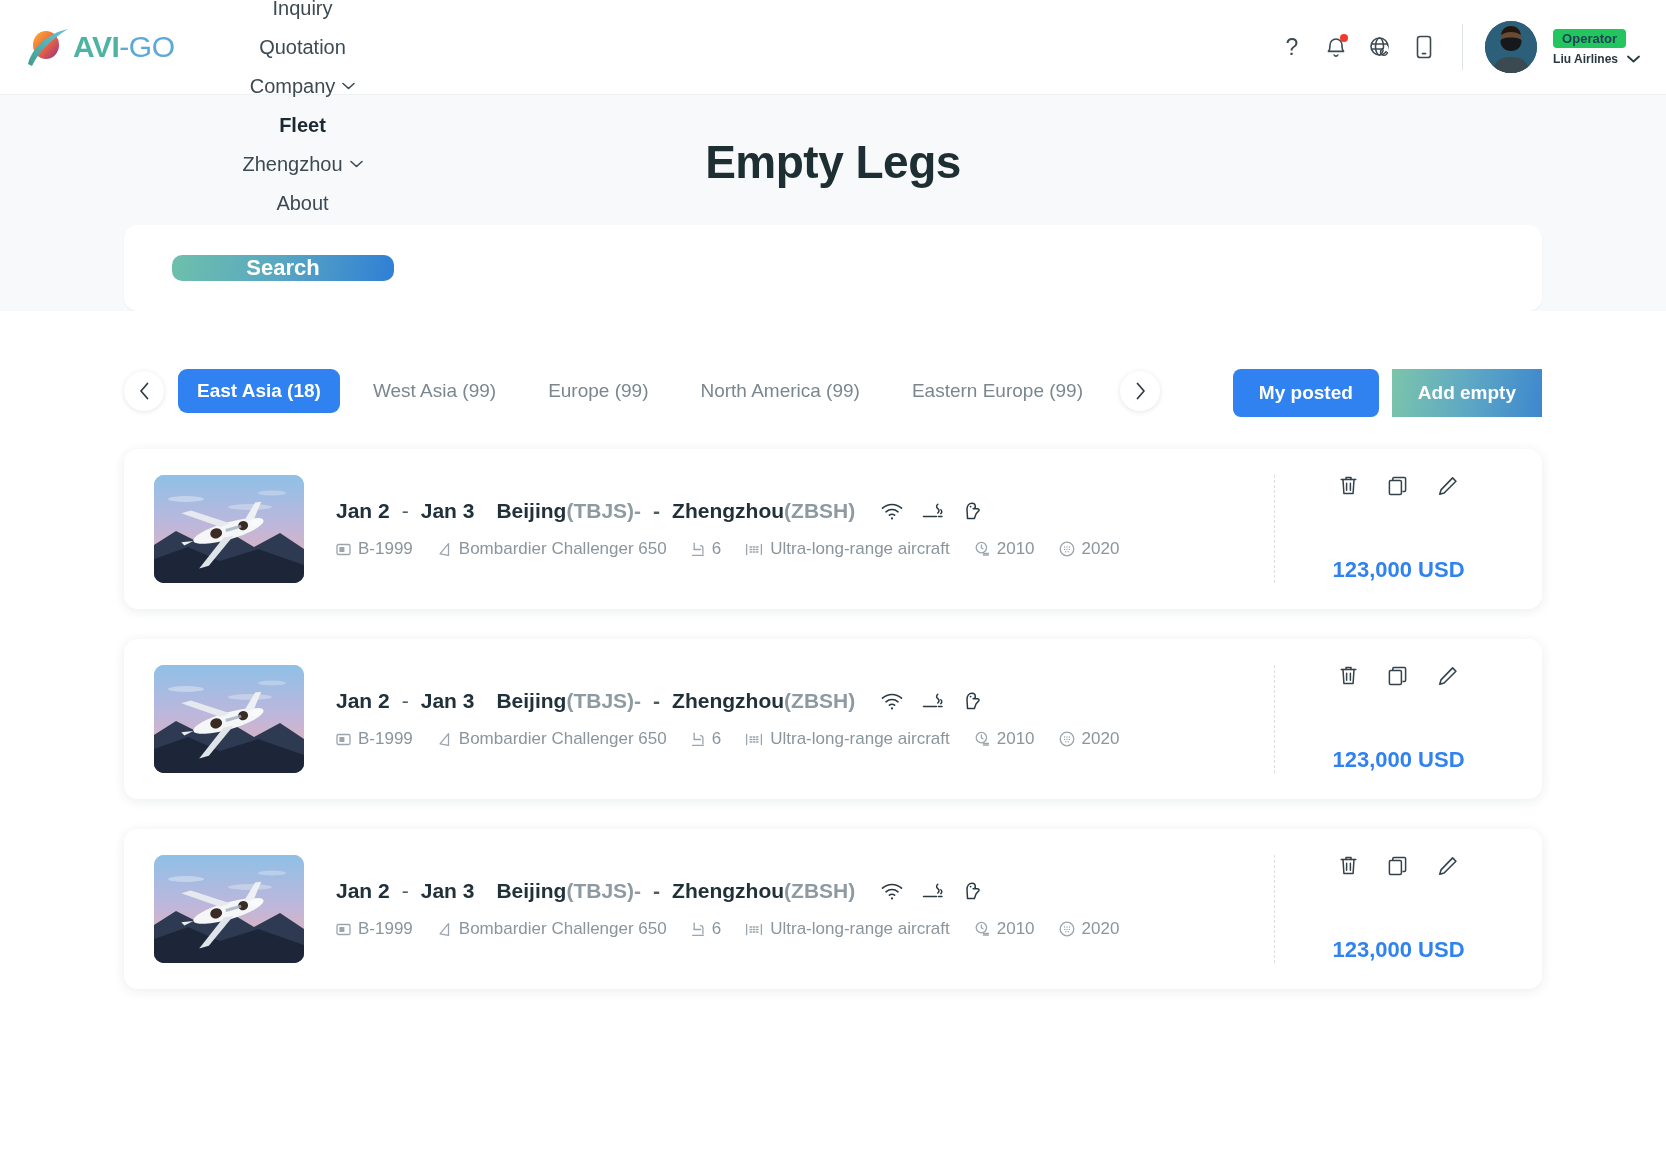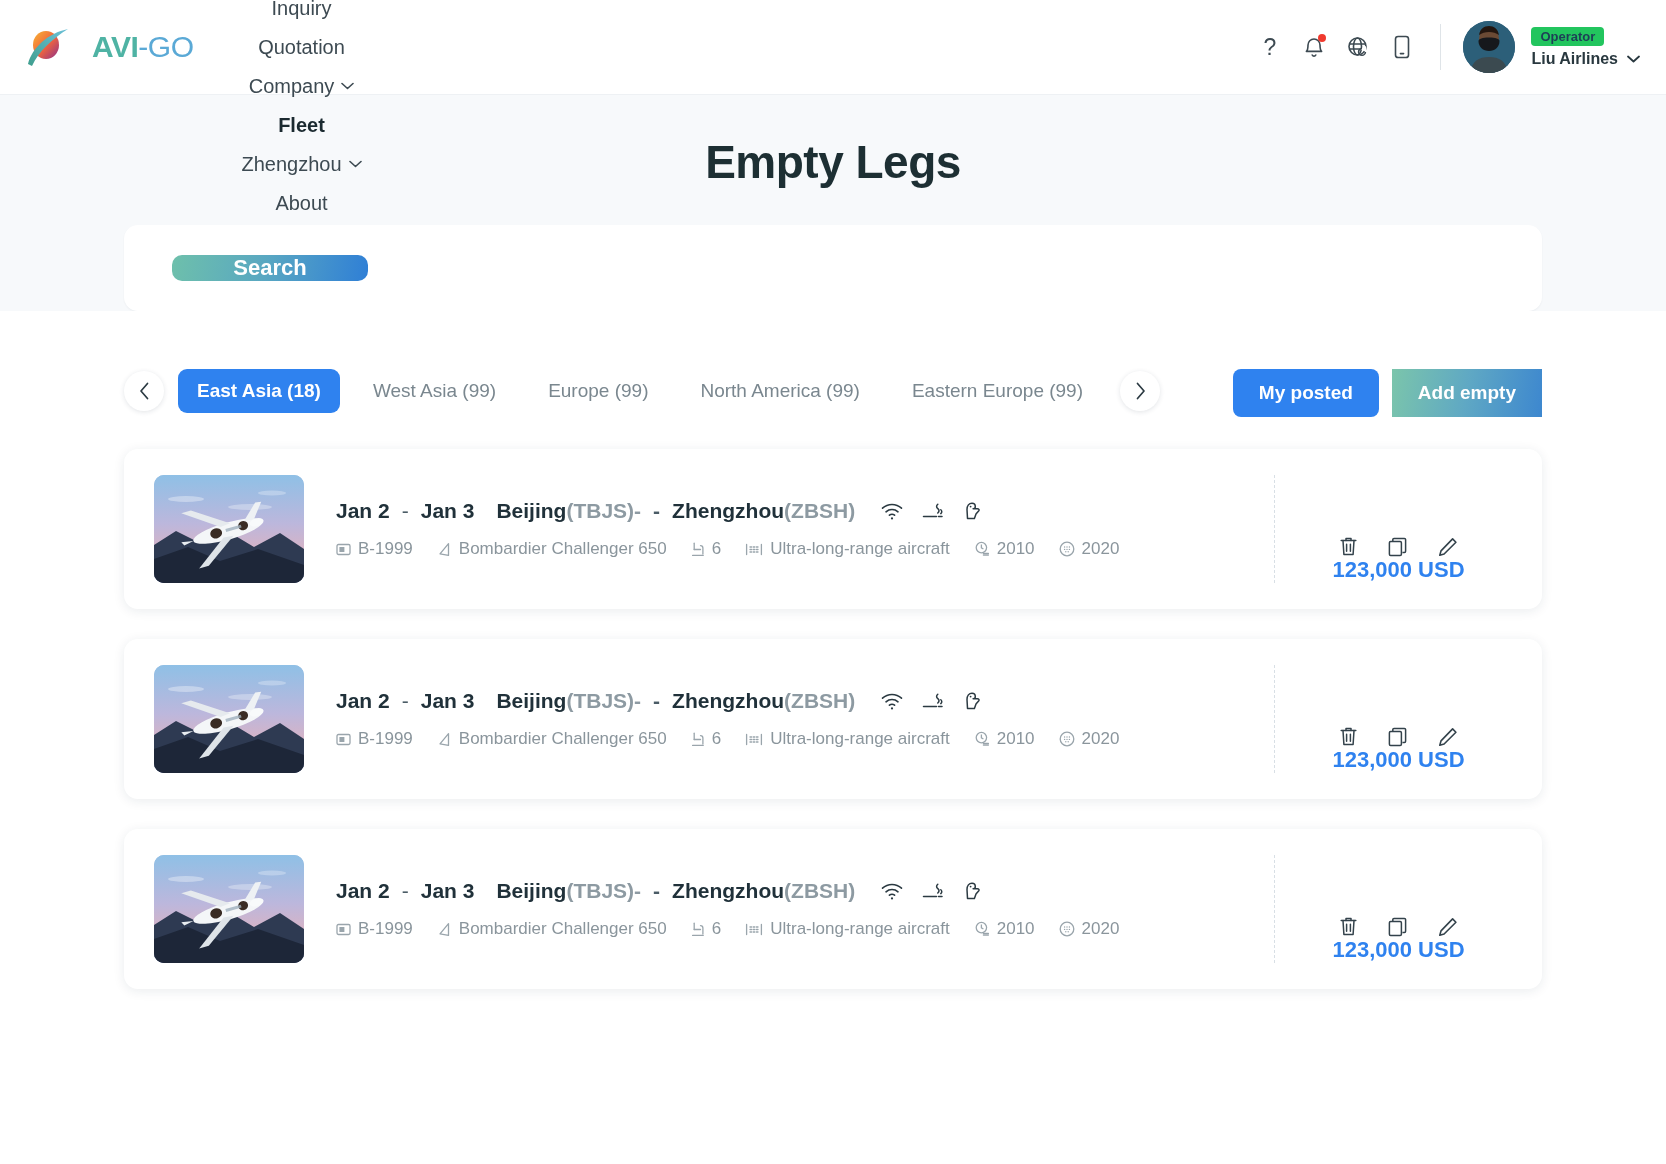--- a/index.html
+++ b/index.html
@@ -20,21 +20,21 @@
   
   .header {
     height: 94px;
     background: #ffffff;
     display: flex;
     align-items: center;
     padding: 0 26px 0 26px;
     position: relative;
     z-index: 5;
   }
-  .logo-wrap { display: flex; align-items: center; gap: 22px; margin-right: 32px; }
+  .logo-wrap { display: flex; align-items: center; gap: 3px; margin-right: 52px; }
   .logo-mark { width: 44px; height: 42px; flex: none; }
   .logo-text { font-size: 30px; font-weight: 700; letter-spacing: -0.5px; white-space: nowrap; }
   .logo-avi { color: #4fb3a4; }
   .logo-dash { color: #5aa9d6; font-weight: 400; }
   .logo-go { color: #5aa9d6; font-weight: 400; }
 
   .nav { display: flex; align-items: center; gap: 0px; flex-direction: column; }
   .nav-item {
     font-size: 20px;
     color: #3d4a52;
@@ -68,21 +68,21 @@
   }
   .user-block { margin-left: 16px; }
   .badge-operator {
     display: inline-block;
     background: #22c55e; color: #1d3f56;
     font-size: 13px; font-weight: 700;
     padding: 2px 9px; border-radius: 4px;
     margin-bottom: 4px;
   }
   .user-name {
-    font-size: 16px; font-weight: 700; color: #29383f;
+    font-size: 12px; font-weight: 700; color: #29383f;
     display: flex; align-items: center; gap: 9px;
     cursor: pointer;
   }
 
   
   .hero {
     background: #f7f9fb;
     padding: 40px 0 0 0;
     border-top: 1px solid #eef1f4;
   }
@@ -129,21 +129,21 @@
     left: 50%; top: 50%;
     transform: translate(-50%,-50%);
     width: 34px; height: 34px; border-radius: 50%;
     background: #ffffff;
     border: 1.6px solid #4a9bf0;
     display: flex; align-items: center; justify-content: center;
     cursor: pointer;
     z-index: 2;
   }
   .search-btn {
-    width: 196px;
+    width: 222px;
     border-radius: 10px;
     background: linear-gradient(100deg, #6ec0ab 0%, #59a7c2 48%, #2f7fd6 100%);
     color: #fff; font-size: 22px; font-weight: 700;
     display: flex; align-items: center; justify-content: center;
     cursor: pointer;
     border: none;
     font-family: inherit;
   }
 
   
@@ -223,21 +223,21 @@
     margin-top: 16px;
     font-size: 17px; color: #8a959c;
     gap: 24px;
   }
   .meta-item { display: flex; align-items: center; gap: 7px; white-space: nowrap; }
   .card-right {
     width: 238px; flex: none;
     border-left: 1px dashed #d8dfe5;
     align-self: stretch;
     display: flex; flex-direction: column;
-    align-items: center; justify-content: flex-end;
+    align-items: center; justify-content: space-between;
     padding-left: 10px;
   }
   .card-actions { display: flex; gap: 30px; align-items: center; color: #33424b; }
   .act { cursor: pointer; display: flex; }
   .price { font-size: 22px; font-weight: 700; color: #2f82ef; white-space: nowrap; }
 </style>
 </head>
 <body>
 
 <div class="frame">

